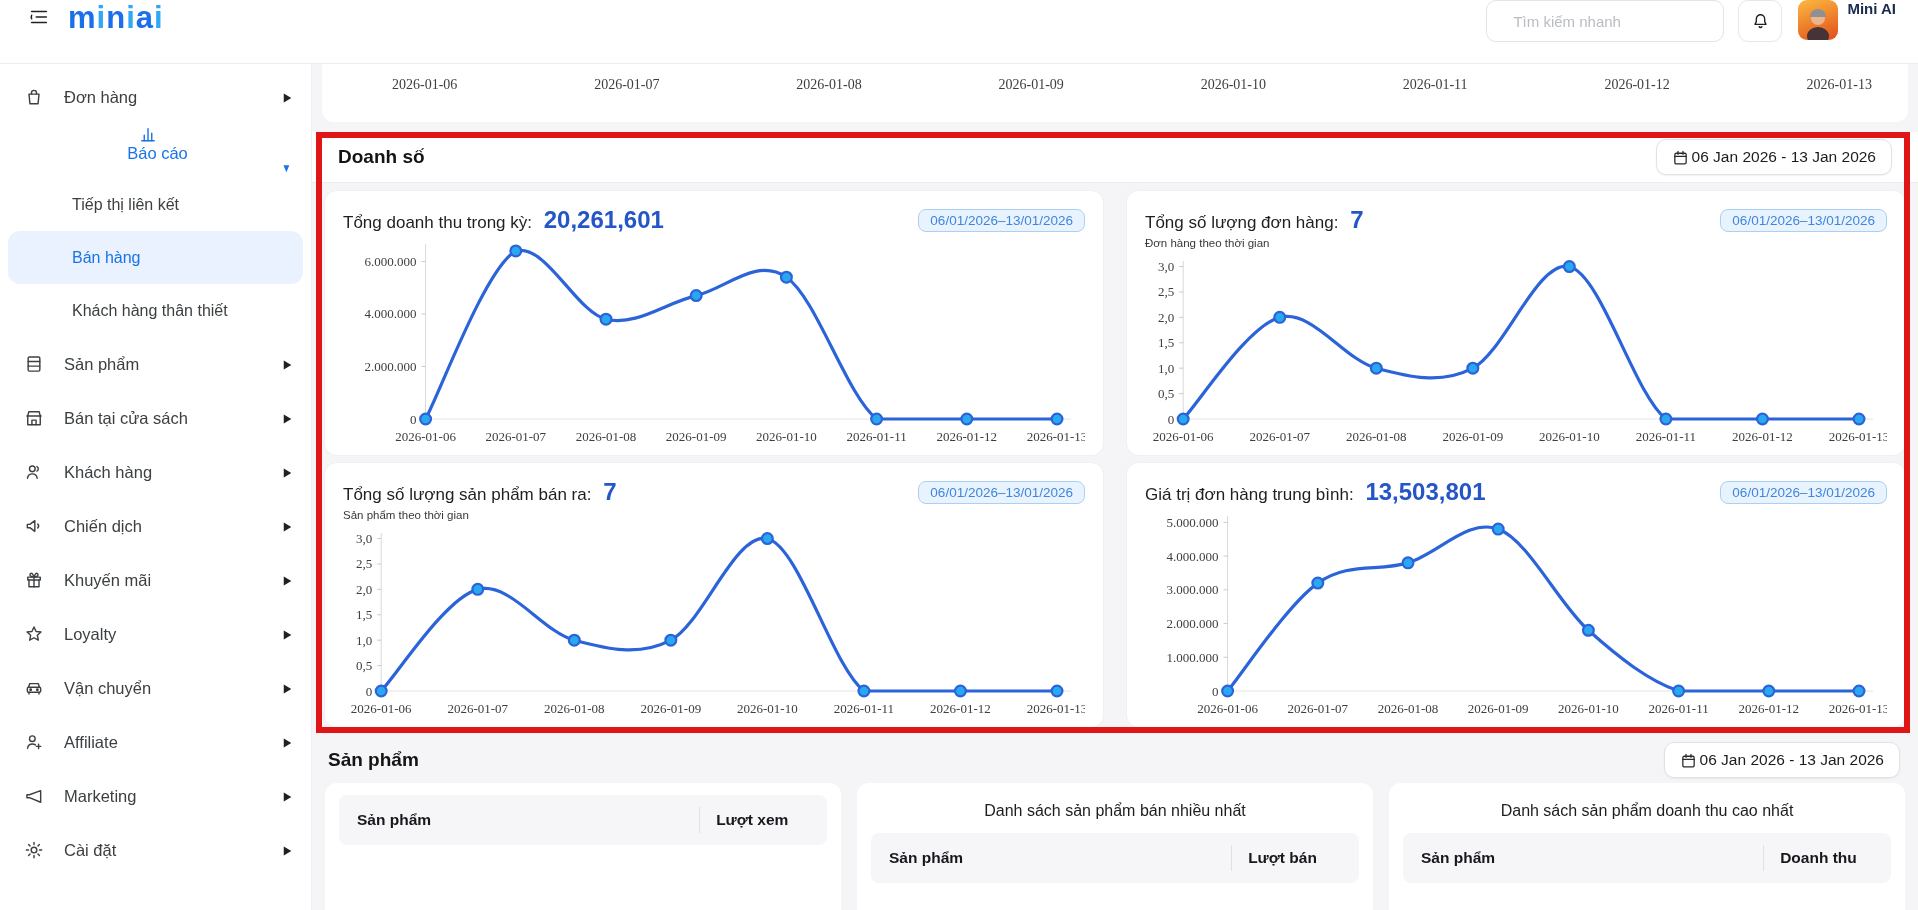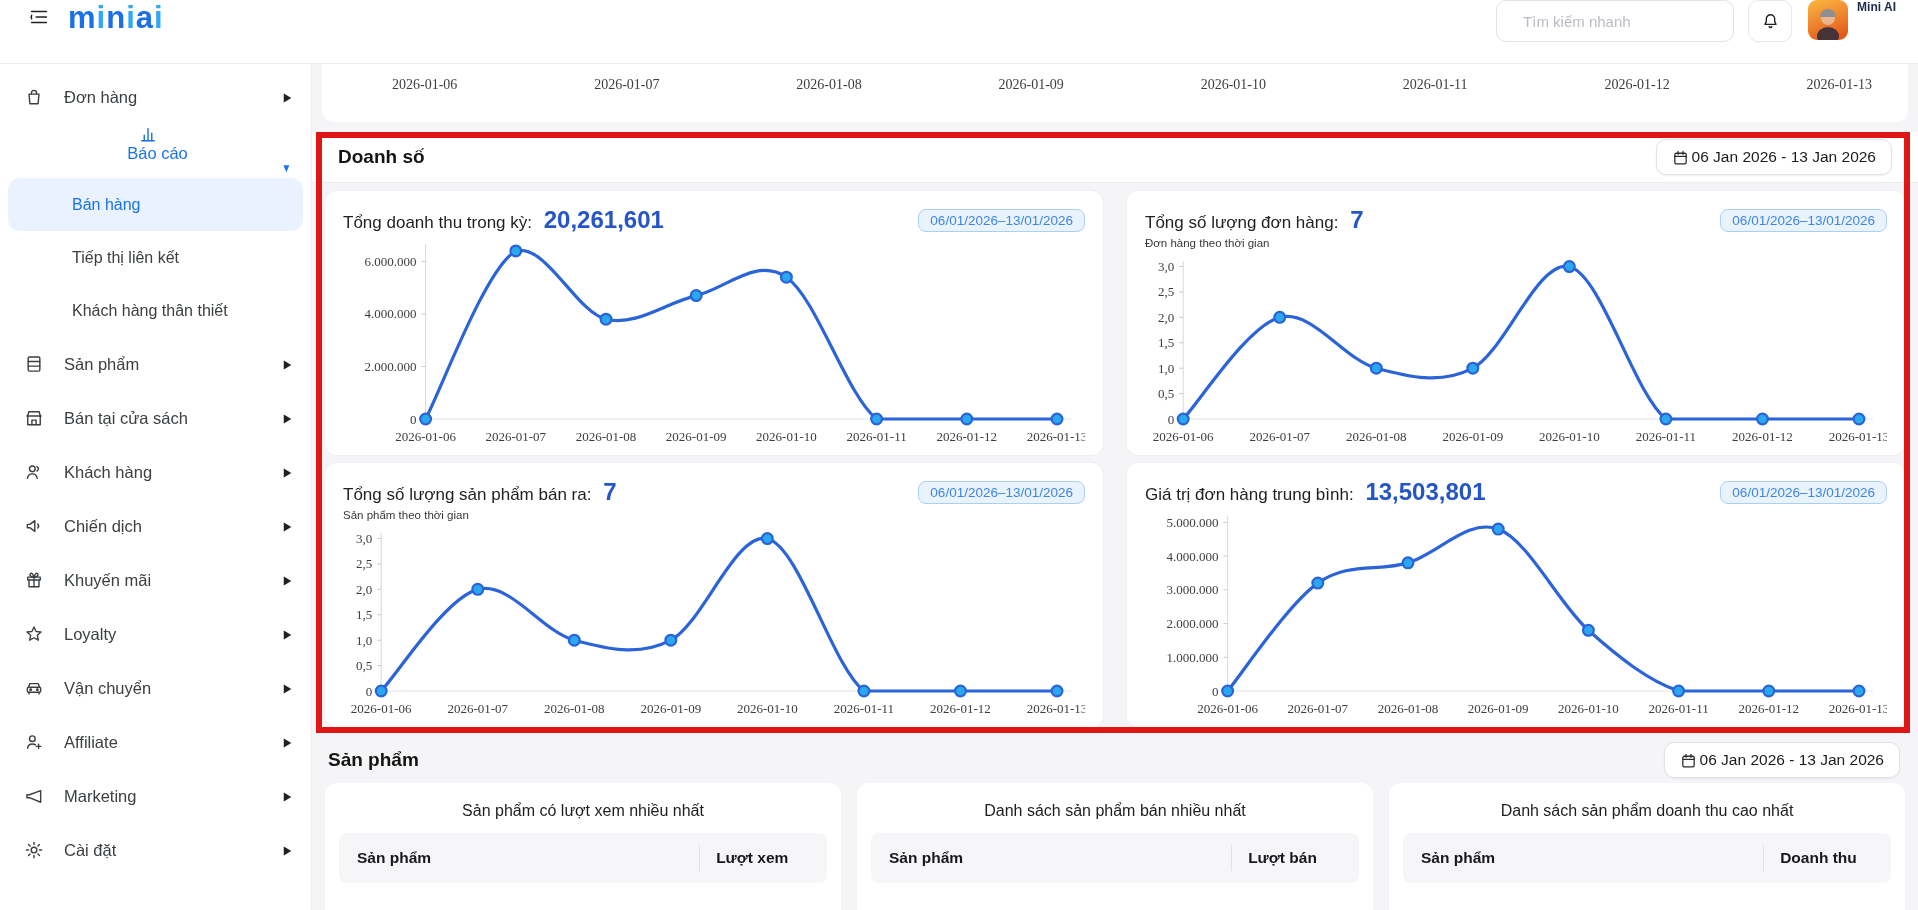--- a/index.html
+++ b/index.html
@@ -16,21 +16,21 @@
   .top-spacer{flex:1;}
   .search{width:238px;height:42px;border:1px solid #e3e3e8;border-radius:10px;display:flex;align-items:center;
           padding:0 14px;background:#fff;box-sizing:border-box;}
   .search input{border:none;outline:none;flex:1;margin-left:10px;font-size:15px;color:#333;
           font-family:"Liberation Sans","DejaVu Sans",sans-serif;background:transparent;}
   .search input::placeholder{color:#b9bcc4;}
   .bell-btn{width:44px;height:42px;border:1px solid #e7e7ea;border-radius:10px;margin-left:14px;background:#fff;
             display:flex;align-items:center;justify-content:center;cursor:pointer;box-sizing:border-box;}
   .avatar{width:40px;height:40px;border-radius:9px;margin-left:16px;overflow:hidden;
           background:linear-gradient(160deg,#f9ae3d 10%,#e4581d 90%);cursor:pointer;flex:none;}
-  .user-name{margin-left:9px;font-weight:bold;color:#1a2b4e;font-size:12px;}
+  .user-name{margin-left:9px;font-weight:bold;color:#1a2b4e;font-size:15px;}
 
   
   .sidebar{position:absolute;top:64px;left:0;width:312px;bottom:0;background:#fff;
            border-right:1px solid #efeff2;padding-top:6px;box-sizing:border-box;z-index:5;}
   .side-item{height:54px;display:flex;align-items:center;padding:0 20px 0 24px;font-size:16.5px;
              color:#3c4043;cursor:pointer;}
   .side-item.active-parent{color:#1a73e8;flex-direction:column;}
   .side-ico{width:24px;margin-right:16px;display:flex;align-items:center;}
   .chev{margin-left:auto;font-size:9px;color:#202124;transform:scale(1.1,1.3);}
   .active-parent .chev{color:#1a73e8;}
@@ -127,22 +127,22 @@
         <div class="side-item active-parent">
           <span class="side-ico">
             <svg width="20" height="20" viewBox="0 0 24 24" fill="none" stroke="currentColor" stroke-width="1.7" stroke-linecap="round" stroke-linejoin="round">
               <path d="M4.5 20h15"></path>
               <path d="M7.5 20v-6.5M12 20V5.5M16.5 20v-9"></path>
             </svg>
           </span>
           <span class="side-label">Báo cáo</span>
           <span class="chev">▼</span>
         </div>
+        <div class="side-sub">Tiếp thị liên kết</div>
         <div class="side-sub active">Bán hàng</div>
-        <div class="side-sub">Tiếp thị liên kết</div>
         <div class="side-sub">Khách hàng thân thiết</div>
         <div class="side-item">
           <span class="side-ico">
             <svg width="20" height="20" viewBox="0 0 24 24" fill="none" stroke="currentColor" stroke-width="1.7" stroke-linecap="round" stroke-linejoin="round">
               <rect x="5" y="3.5" width="14" height="17" rx="1.5"></rect>
               <path d="M5 9h14M5 14.5h14"></path>
             </svg>
           </span>
           <span class="side-label">Sản phẩm</span>
           <span class="chev">▶</span>
@@ -446,21 +446,20 @@
         <div class="date-chip">
           <svg width="17" height="17" viewBox="0 0 24 24" fill="none" stroke="#2a2a2a" stroke-width="1.8" stroke-linecap="round">
             <rect x="4" y="6" width="16" height="15" rx="2"></rect>
               <path d="M4 10.5h16M8.5 3.5v4M15.5 3.5v4"></path>
           </svg>
           <span>06 Jan 2026 - 13 Jan 2026</span>
         </div>
       </div>
       <div class="prod-grid" id="prod-grid">
   <div class="table-card">
-    <div class="tc-title">Sản phẩm có lượt xem nhiều nhất</div>
     <div class="tc-header">
       <div class="tc-col1">Sản phẩm</div>
       <div class="tc-div"></div>
       <div class="tc-col2">Lượt xem</div>
     </div>
   </div>
 
   <div class="table-card">
     <div class="tc-title">Danh sách sản phẩm bán nhiều nhất</div>
     <div class="tc-header">

